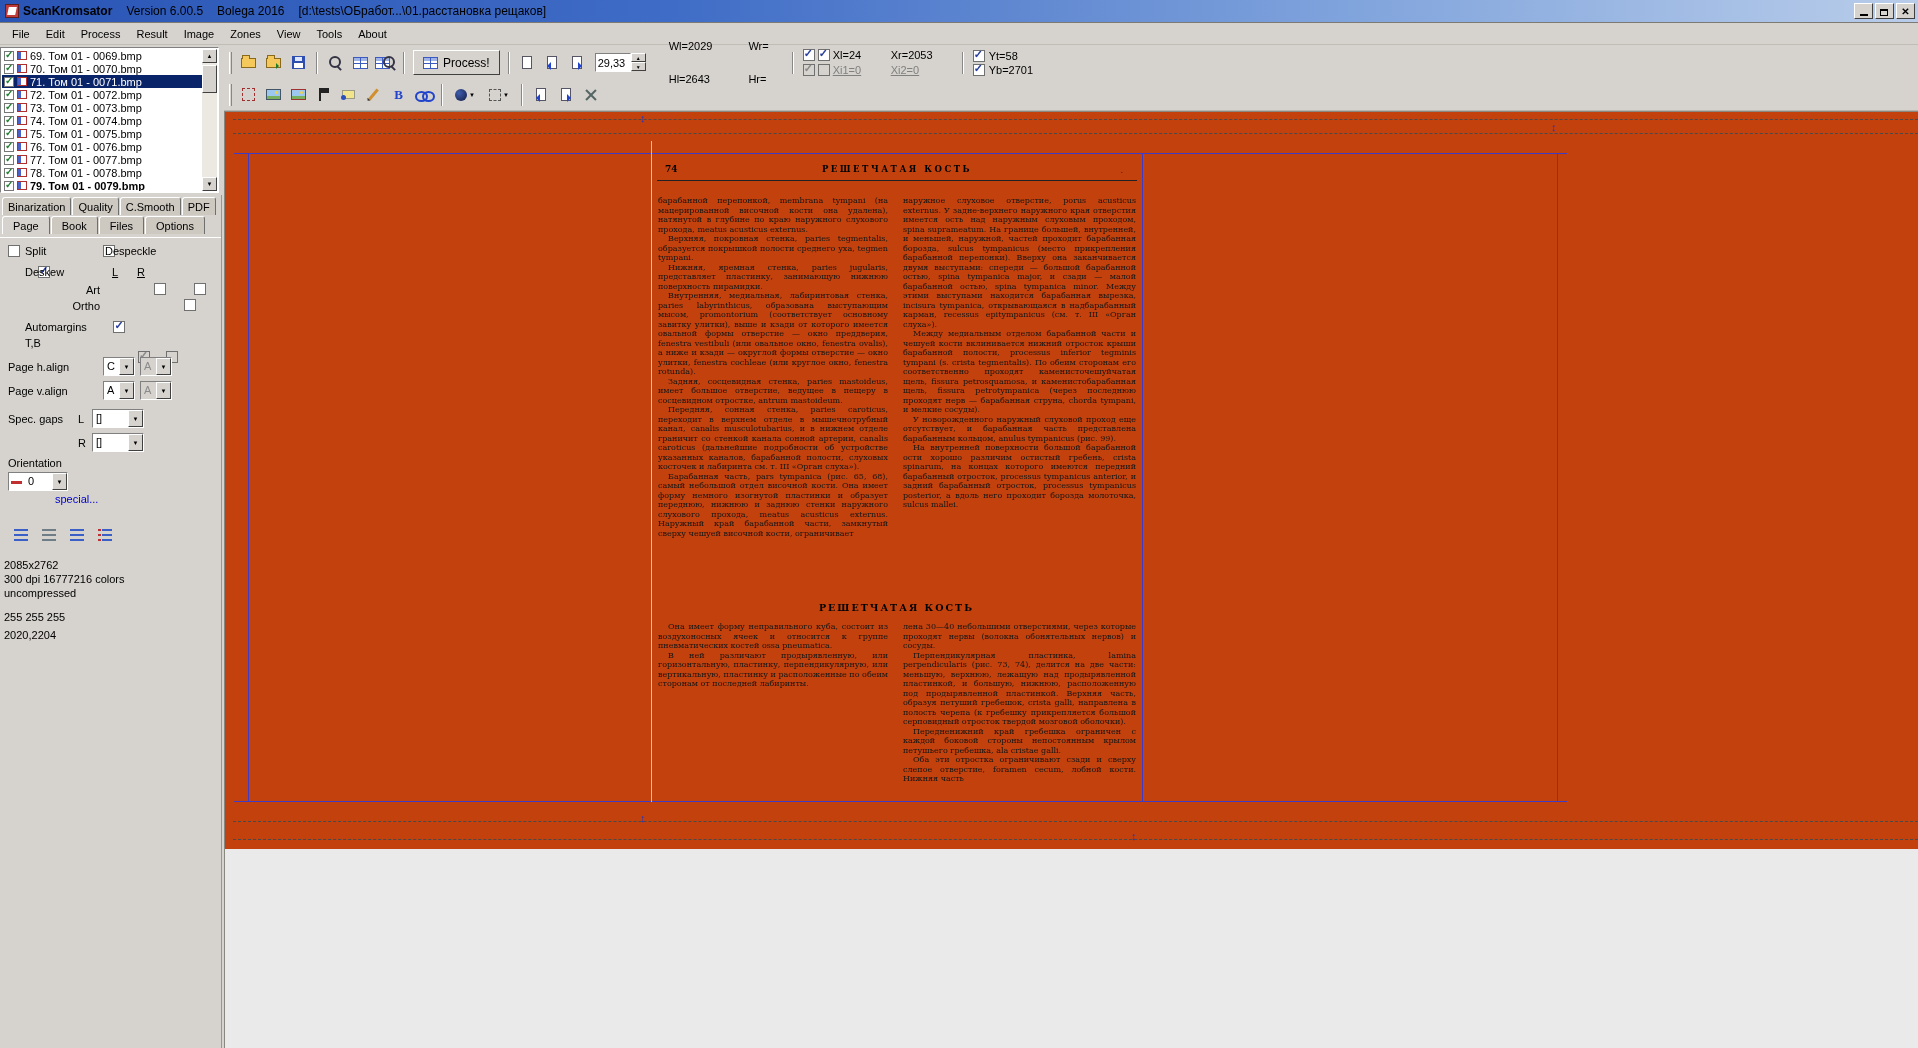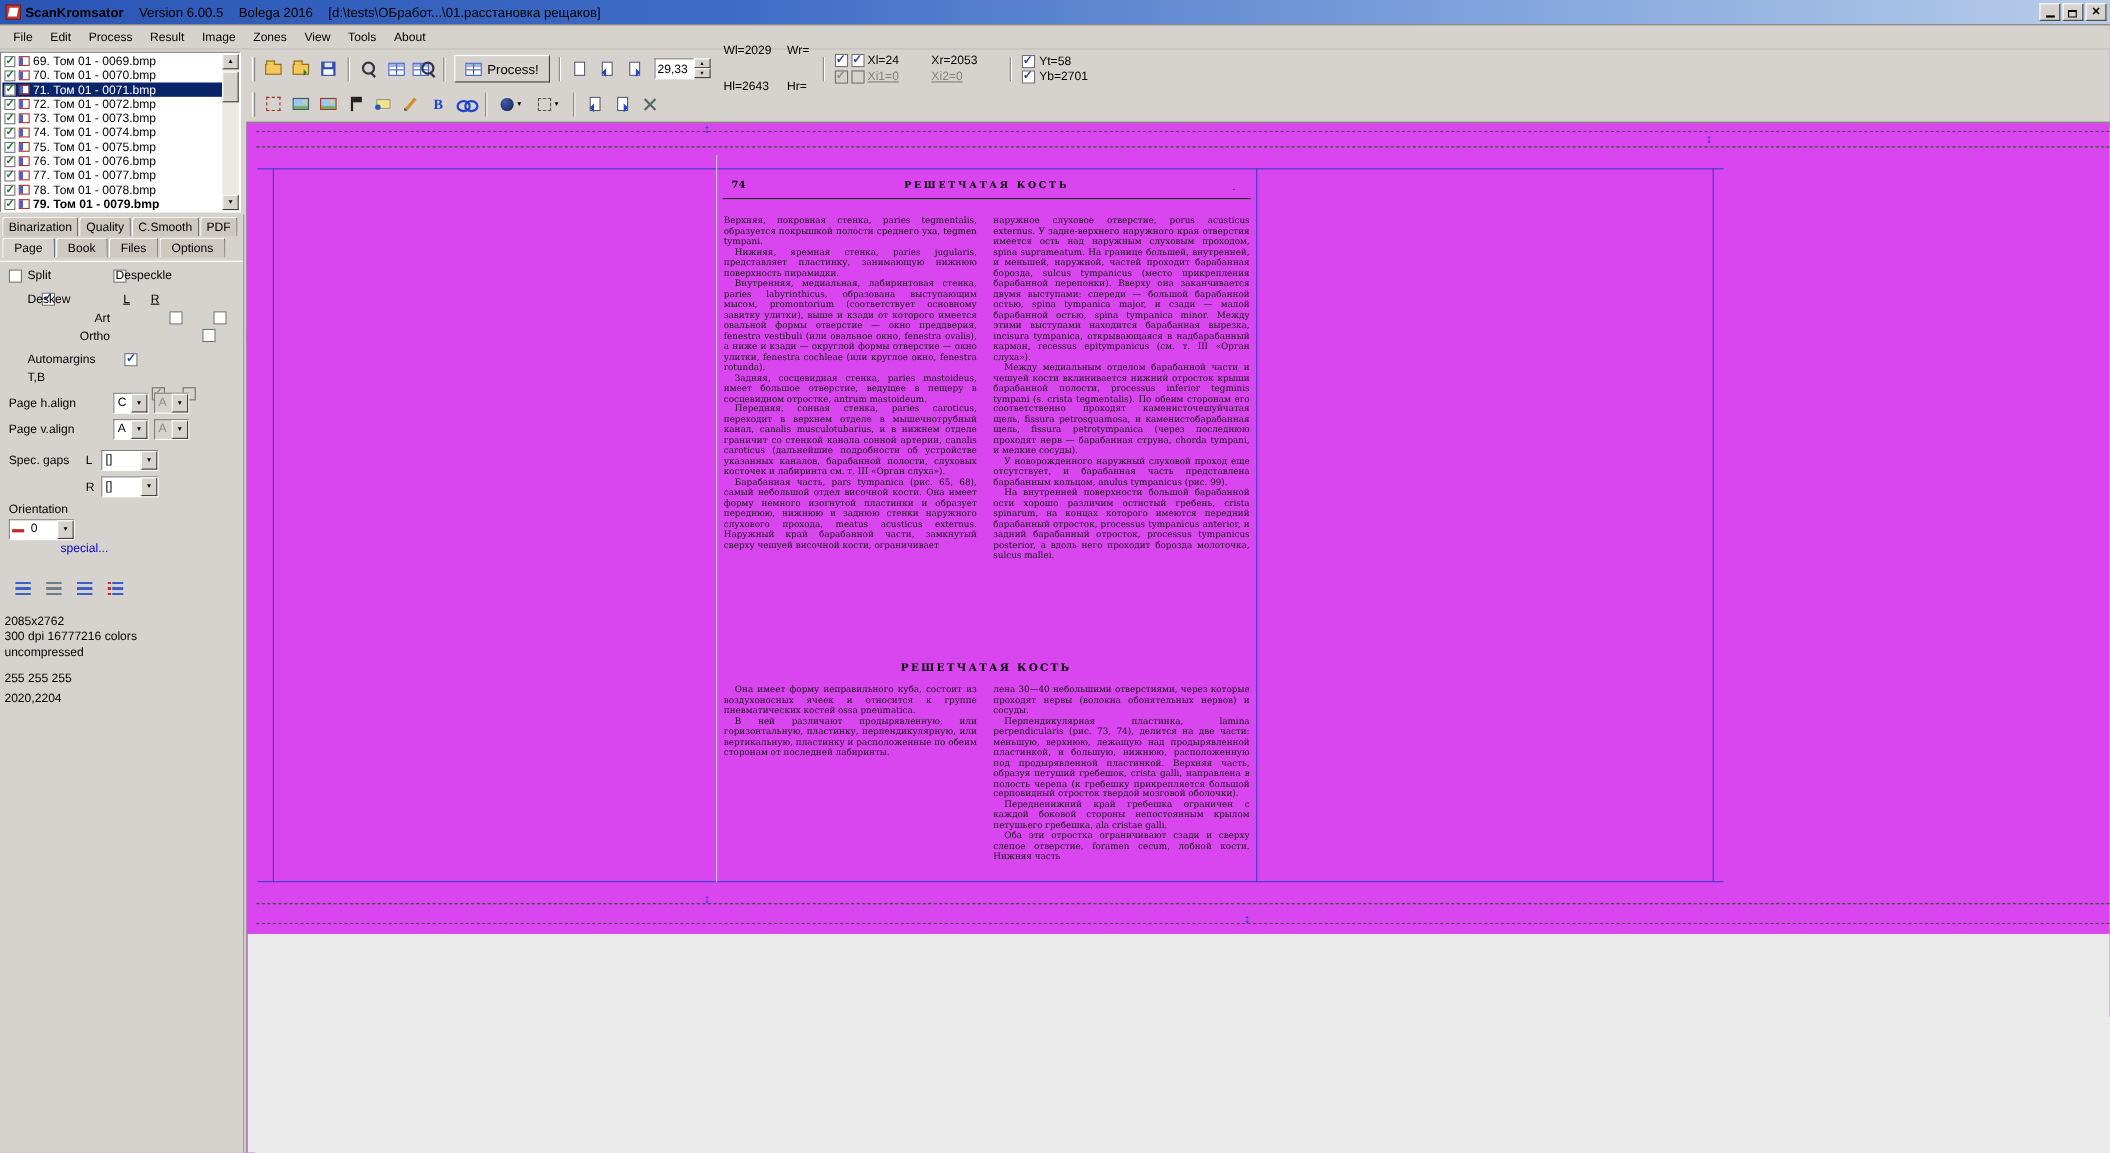--- a/index.html
+++ b/index.html
@@ -90,21 +90,21 @@
 
   .procbtn { height:25px; display:flex; align-items:center; gap:5px; padding:0 9px; background:#d6d3ce; border:1px solid; border-color:#fff #404040 #404040 #fff; margin:0 3px; }
   .procbtn .lbl { font-size:12px; }
 
   .spinner { display:flex; margin:0 5px; }
   .spin-field { width:36px; height:19px; border:1px solid; border-color:#808080 #fff #fff #808080; background:#fff; font-family:"Liberation Sans",sans-serif; font-size:11px; padding:0 2px; }
   .spin-btns { display:flex; flex-direction:column; }
   .spin-btns span { width:15px; height:9px; background:#d6d3ce; border:1px solid; border-color:#fff #404040 #404040 #fff; font-size:5px; text-align:center; line-height:8px; }
   .sp-up::before { content:"▲"; } .sp-dn::before { content:"▼"; }
 
-  .stat2 { display:flex; flex-direction:column; justify-content:center; font-size:11px; line-height:13px; margin:0 7px; white-space:nowrap;gap:20px; }
+  .stat2 { display:flex; flex-direction:column; justify-content:center; font-size:11px; line-height:13px; margin:0 18px; white-space:nowrap;gap:20px; }
   .cbgrid { display:grid; grid-template-columns:15px 15px 58px 62px; grid-auto-rows:15px; align-items:center; margin:0 4px; }
   .cb { width:12px; height:12px; background:#fff; border:1px solid #707070; position:relative; display:inline-block; }
   .cb.on::after { content:"✓"; position:absolute; top:-3px; left:0; font-size:11px; font-weight:bold; color:#2b3f9e; }
   .cb.dim { background:#d6d3ce; }
   .cb.dim.on::after { color:#8a8a8a; }
   .dimtxt { color:#808080;text-decoration:underline; }
   .ygroup { display:flex; flex-direction:column; gap:2px; margin-left:4px; }
   .ygroup .yrow { display:flex; align-items:center; gap:4px; }
 
   
@@ -123,21 +123,21 @@
   .combo.disabled .val { color:#8a8a8a; }
   .orient-ico { display:inline-block; width:11px; height:3px; background:#c03030; margin:8px 3px 0 2px; }
   .speclink { color:#0000cc; font-size:11px; }
   .list-ico { position:absolute; width:26px; height:20px; display:flex; align-items:center; justify-content:center; border:1px solid transparent; }
   .bars { width:14px; height:12px; background:repeating-linear-gradient(to bottom, currentColor 0 2px, transparent 2px 5px); }
   .statline { font-size:11px; line-height:14px; padding-left:4px; white-space:nowrap; }
   .statline:nth-child(4) { margin-top:10px; }
   .statline:nth-child(5) { margin-top:4px; }
 
   
-  .preview { position:absolute; top:111px; left:224px; right:0; bottom:0; background:#d946ef; border-left:1px solid #8a8780; border-top:1px solid #8a8780; overflow:hidden; }
+  .preview { position:absolute; top:111px; left:224px; right:0; bottom:0; background:#c2410c; border-left:1px solid #8a8780; border-top:1px solid #8a8780; overflow:hidden; }
   .dashline { position:absolute; left:8px; right:0; height:0; border-top:1px dashed #4a4a4a; }
   .bluehline { position:absolute; height:1px; background:#3c3cc8; }
   .bluevline { position:absolute; width:1px; background:#3c3cc8; }
   .grayzone { position:absolute; left:0; right:0; bottom:0; background:#eaeaea; }
   .pageedge { position:absolute; width:1px; background:#c8c8c8; }
   .marker { position:absolute; color:#2233cc; font-size:11px; font-weight:bold; line-height:11px; }
   .marker::before { content:"↕"; }
 
   
   .scan-runhead-row { position:absolute; height:13px; }
@@ -500,20 +500,21 @@
   <div class="grayzone" style="top:737px"></div>
 
   <div class="scan-runhead-row" style="top:52px;left:432px;width:480px">
     <span class="scan-pagenum">74</span>
     <span class="scan-runtitle">РЕШЕТЧАТАЯ КОСТЬ</span>
     <span class="scan-dot">.</span>
   </div>
   <div class="headrule" style="top:68px;left:432px;width:480px"></div>
 
   <div class="scan-col cont" style="top:84px;left:433px;width:230px;height:362px">
+      <p>барабанной перепонкой, membrana tympani (на мацерированной височной кости она удалена), натянутой в глубине по краю наружного слухового прохода, meatus acusticus externus.</p>
       <p>Верхняя, покровная стенка, paries tegmentalis, образуется покрышкой полости среднего уха, tegmen tympani.</p>
       <p>Нижняя, яремная стенка, paries jugularis, представляет пластинку, занимающую нижнюю поверхность пирамидки.</p>
       <p>Внутренняя, медиальная, лабиринтовая стенка, paries labyrinthicus, образована выступающим мысом, promontorium (соответствует основному завитку улитки), выше и кзади от которого имеется овальной формы отверстие — окно преддверия, fenestra vestibuli (или овальное окно, fenestra ovalis), а ниже и кзади — округлой формы отверстие — окно улитки, fenestra cochleae (или круглое окно, fenestra rotunda).</p>
       <p>Задняя, сосцевидная стенка, paries mastoideus, имеет большое отверстие, ведущее в пещеру в сосцевидном отростке, antrum mastoideum.</p>
       <p>Передняя, сонная стенка, paries caroticus, переходит в верхнем отделе в мышечнотрубный канал, canalis musculotubarius, и в нижнем отделе граничит со стенкой канала сонной артерии, canalis caroticus (дальнейшие подробности об устройстве указанных каналов, барабанной полости, слуховых косточек и лабиринта см. т. III «Орган слуха»).</p>
       <p>Барабанная часть, pars tympanica (рис. 65, 68), самый небольшой отдел височной кости. Она имеет форму немного изогнутой пластинки и образует переднюю, нижнюю и заднюю стенки наружного слухового прохода, meatus acusticus externus. Наружный край барабанной части, замкнутый сверху чешуей височной кости, ограничивает</p>
     </div>
   <div class="scan-col cont" style="top:84px;left:678px;width:233px;height:362px">
       <p>наружное слуховое отверстие, porus acusticus externus. У задне-верхнего наружного края отверстия имеется ость над наружным слуховым проходом, spina suprameatum. На границе большей, внутренней, и меньшей, наружной, частей проходит барабанная борозда, sulcus tympanicus (место прикрепления барабанной перепонки). Вверху она заканчивается двумя выступами: спереди — большой барабанной остью, spina tympanica major, и сзади — малой барабанной остью, spina tympanica minor. Между этими выступами находится барабанная вырезка, incisura tympanica, открывающаяся в надбарабанный карман, recessus epitympanicus (см. т. III «Орган слуха»).</p>
       <p>Между медиальным отделом барабанной части и чешуей кости вклинивается нижний отросток крыши барабанной полости, processus inferior tegminis tympani (s. crista tegmentalis). По обеим сторонам его соответственно проходят каменисточешуйчатая щель, fissura petrosquamosa, и каменистобарабанная щель, fissura petrotympanica (через последнюю проходят нерв — барабанная струна, chorda tympani, и мелкие сосуды).</p>

